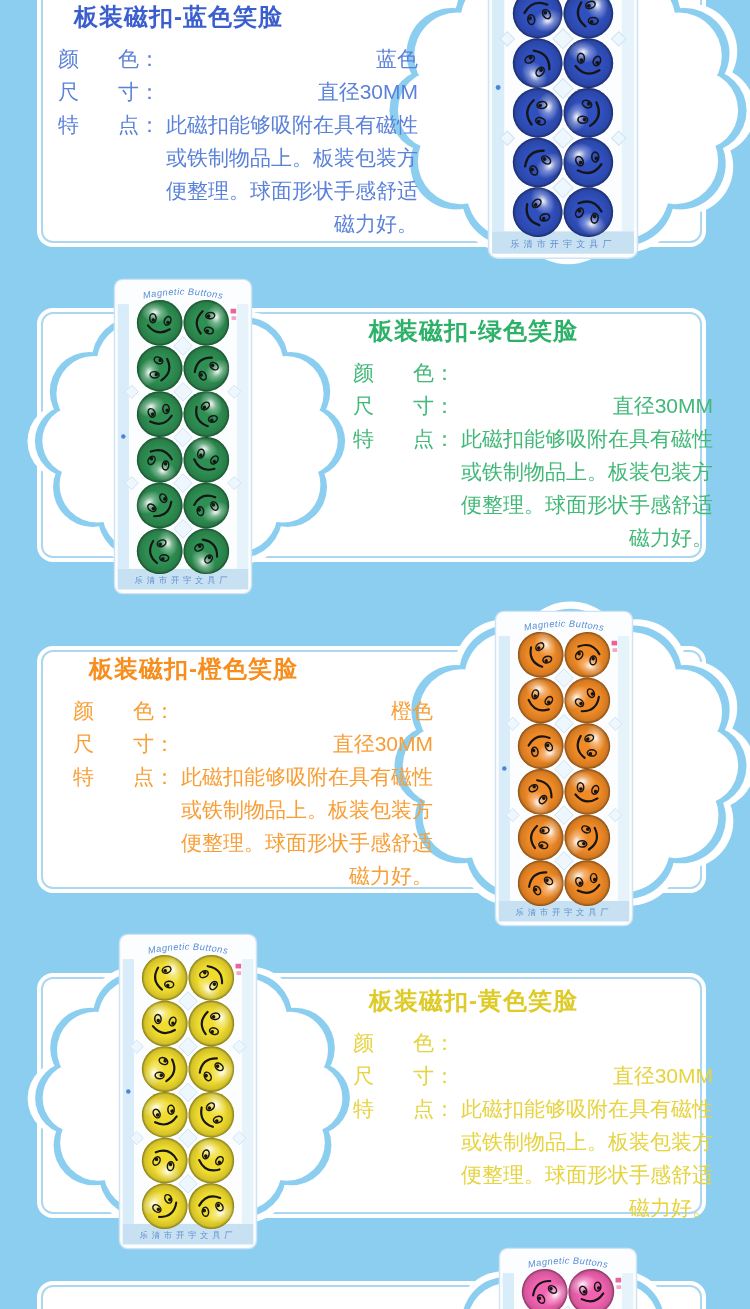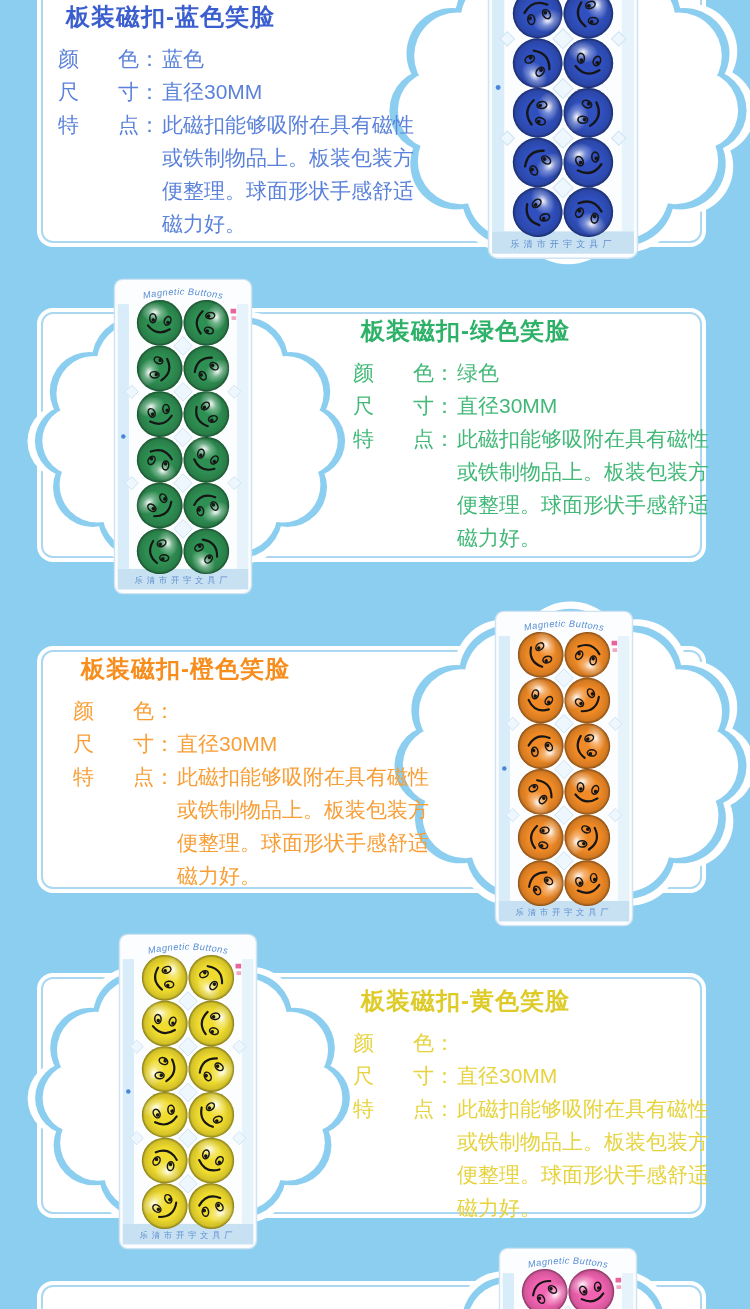--- a/index.html
+++ b/index.html
@@ -33,25 +33,25 @@
   #bl2{left:113px;top:278px;width:140px;height:317px}
   #bl3{left:494px;top:610px;width:140px;height:317px}
   #bl4{left:118px;top:933px;width:140px;height:317px}
   #bl5{left:498px;top:1247px;width:140px;height:317px}
 
   .stext{position:absolute;z-index:4;width:424px;color:var(--tc,#5b82da);}
   #st1{left:58px;top:2px}
   #st2{left:353px;top:316px}
   #st3{left:73px;top:654px}
   #st4{left:353px;top:986px}
-  .sec-title{font-size:24px;font-weight:bold;color:var(--hc,#3a5ecd);margin:0 0 10px 8px;letter-spacing:1px;line-height:30px;}
+  .sec-title{font-size:24px;font-weight:bold;color:var(--hc,#3a5ecd);margin:0 0 10px 16px;letter-spacing:1px;line-height:30px;}
   .spec-row{display:flex;font-size:21px;line-height:33px;}
   .sa{width:60px;flex:0 0 60px;}
   .sb{width:44px;flex:0 0 44px;}
-  .sv{width:256px;flex:0 0 256px;}
+  .sv{width:256px;flex:0 0 256px;text-align:right;}
 
   .brand{fill:#5a8fd4;font-size:10px;font-style:italic;letter-spacing:.5px;}
   .factory{fill:#5e8fd0;font-size:9px;letter-spacing:4px;}
 </style>
 </head>
 <body style="--pagebg: #8ccef0;">
 
 <div id="page">
 
   <svg width="0" height="0" style="position:absolute" aria-hidden="true">
@@ -187,21 +187,20 @@
         <use href="#magnet" transform="translate(50 293) rotate(80)" style="color:#2e8f52"></use>
         <use href="#magnet" transform="translate(100 293) rotate(-130)" style="color:#2e8f52"></use>
       </g>
     <text class="factory" x="75" y="327" text-anchor="middle">乐清市开宇文具厂</text>
   </svg>
   <div class="stext" id="st2" style="--tc: #41b877; --hc: #2db168;">
     <h2 class="sec-title">板装磁扣-绿色笑脸</h2>
     <div class="spec-row">
       <span class="sa">颜</span>
       <span class="sb">色：</span>
-      <span class="sv">绿色</span>
     </div>
     <div class="spec-row">
       <span class="sa">尺</span>
       <span class="sb">寸：</span>
       <span class="sv">直径30MM</span>
     </div>
     <div class="spec-row">
       <span class="sa">特</span>
       <span class="sb">点：</span>
       <span class="sv">此磁扣能够吸附在具有磁性或铁制物品上。板装包装方便整理。球面形状手感舒适磁力好。</span>
@@ -231,20 +230,21 @@
         <use href="#magnet" transform="translate(50 293) rotate(140)" style="color:#f08a26"></use>
         <use href="#magnet" transform="translate(100 293) rotate(-15)" style="color:#f08a26"></use>
       </g>
     <text class="factory" x="75" y="327" text-anchor="middle">乐清市开宇文具厂</text>
   </svg>
   <div class="stext" id="st3" style="--tc: #f89e36; --hc: #f78d1c;">
     <h2 class="sec-title">板装磁扣-橙色笑脸</h2>
     <div class="spec-row">
       <span class="sa">颜</span>
       <span class="sb">色：</span>
+      <span class="sv">橙色</span>
     </div>
     <div class="spec-row">
       <span class="sa">尺</span>
       <span class="sb">寸：</span>
       <span class="sv">直径30MM</span>
     </div>
     <div class="spec-row">
       <span class="sa">特</span>
       <span class="sb">点：</span>
       <span class="sv">此磁扣能够吸附在具有磁性或铁制物品上。板装包装方便整理。球面形状手感舒适磁力好。</span>

